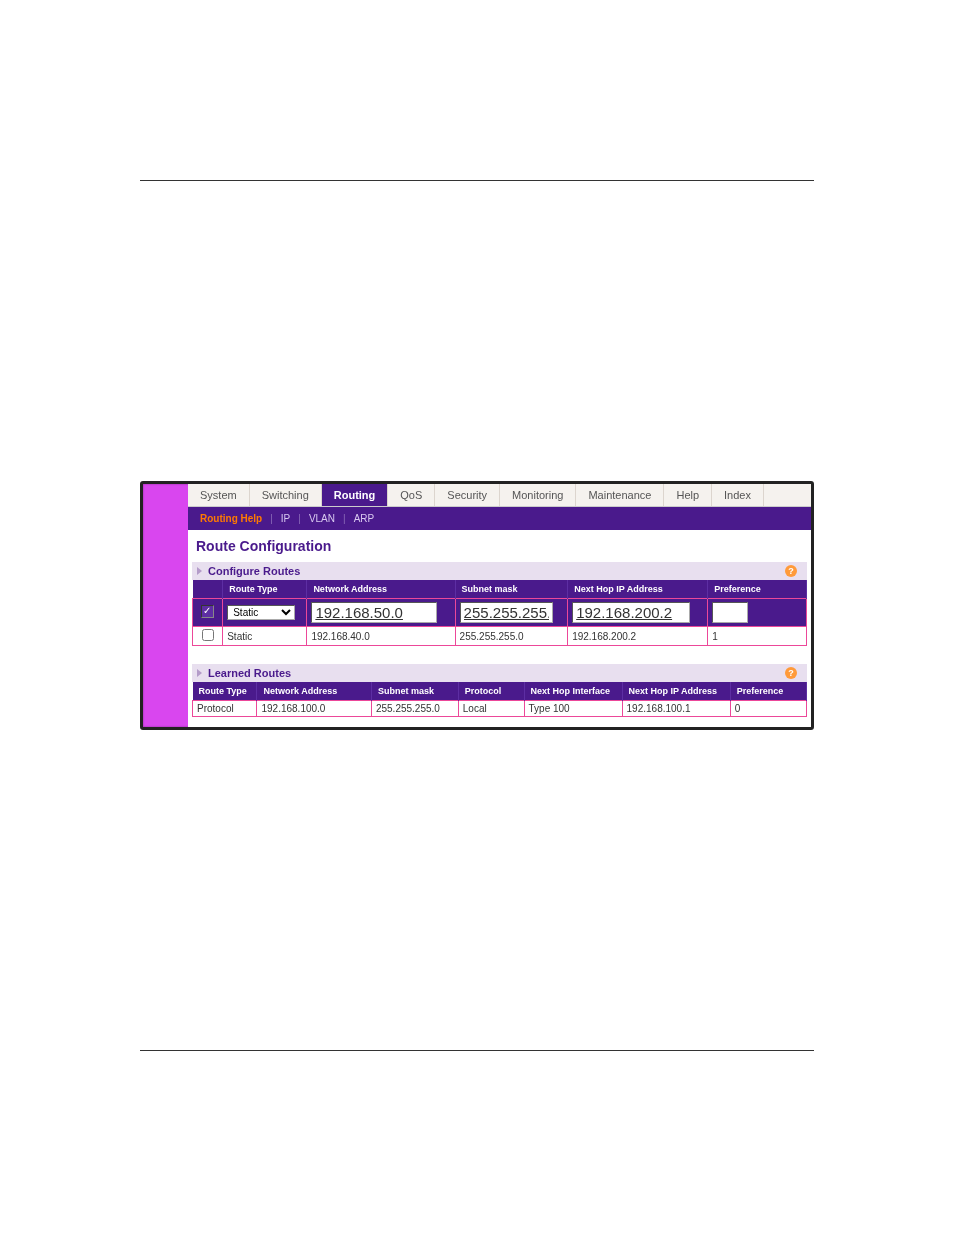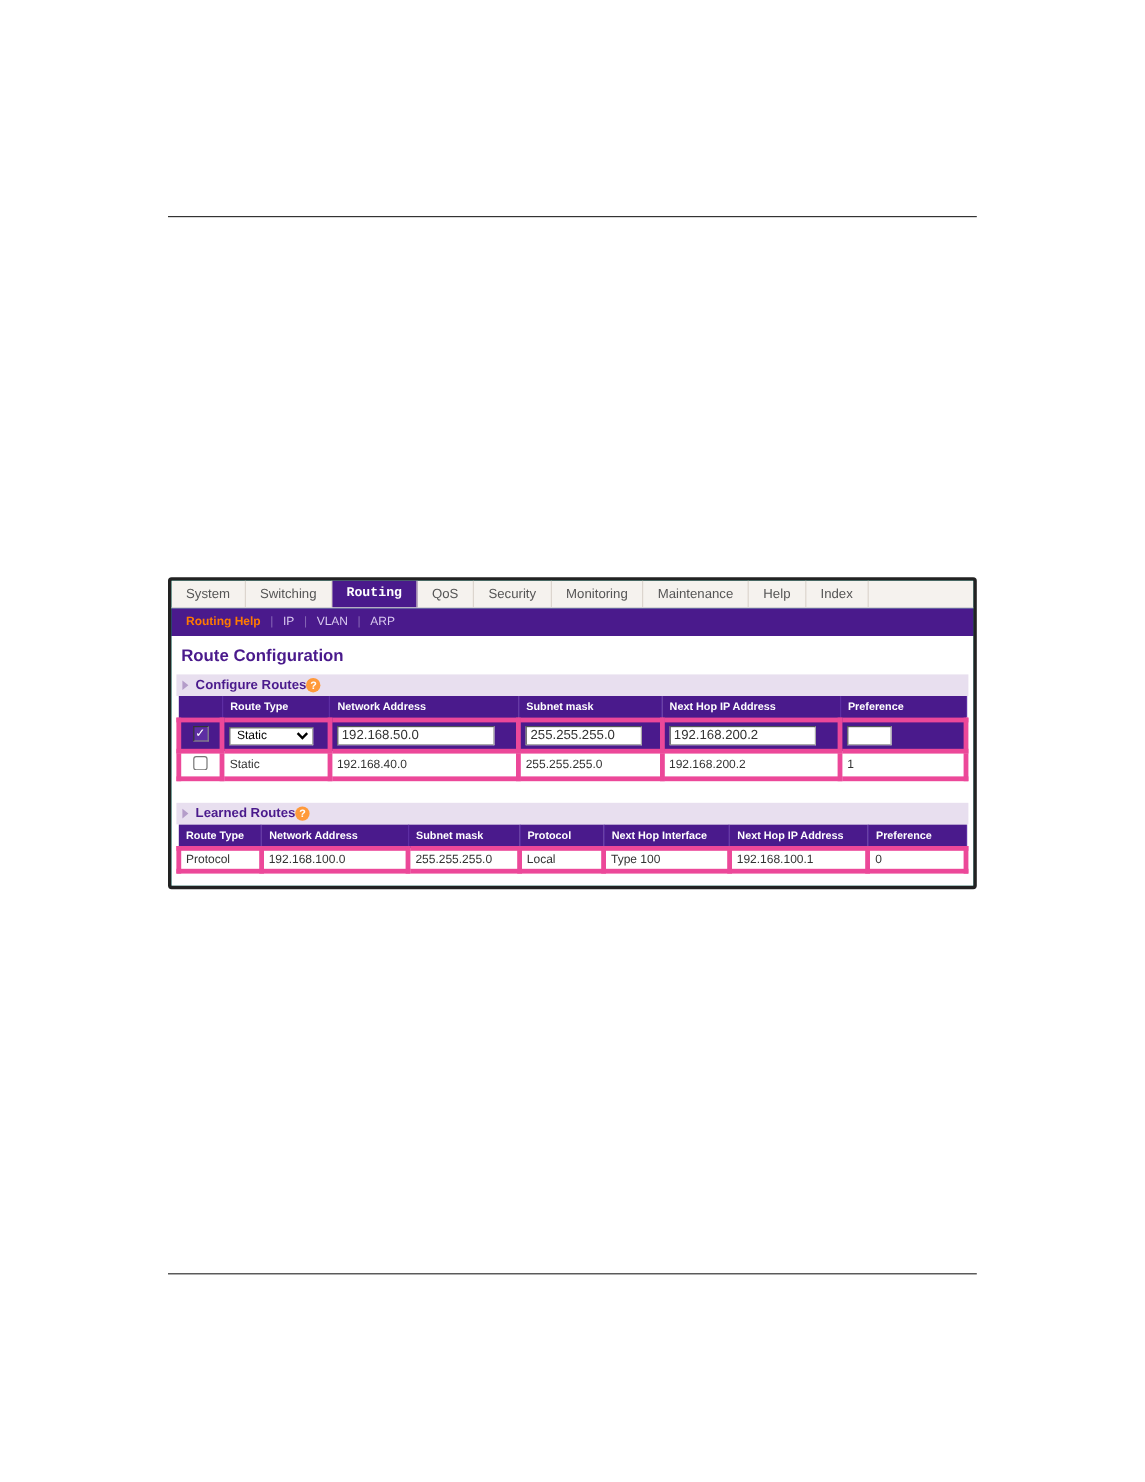--- a/index.html
+++ b/index.html
@@ -1,52 +1,52 @@
 <!DOCTYPE html>
 <html><head>
   <meta charset="utf-8">
   <style>
     * { box-sizing: border-box; margin: 0; padding: 0; }
     body { font-family: Arial, sans-serif; font-size: 11px; background: #fff; width: 954px; }
     .page { padding: 180px 140px 60px 140px; }
     .hr { border-top: 1px solid #333; margin-bottom: 300px; }
     .hr2 { border-top: 1px solid #333; margin-top: 320px; }
     
-    .app-frame { border: 3px solid #222; border-radius: 3px; background: #14b8a6; box-shadow: inset 0 0 2px rgba(0,0,0,.4); }
+    .app-frame { border: 3px solid #222; border-radius: 3px; background: #d946ef; box-shadow: inset 0 0 2px rgba(0,0,0,.4); padding-left: 45px; }
     
     .tabs-top { display: flex; background: #f5f2ee; border-bottom: 1px solid #ccc; }
     .tab { padding: 5px 12px; color: #555; border-right: 1px solid #dcd5ce; cursor: pointer; font-size: 11px; }
-    .tab.active { background: #4a1a8c; color: #fff; font-weight: bold; font-family: Liberation Mono, monospace; }
+    .tab.active { background: #4a1a8c; color: #fff; font-weight: bold; }
     
     .subnav { background: #4a1a8c; padding: 4px 8px; display: flex; gap: 4px; align-items: center; font-size: 10px; }
     .subnav-item { color: #d9c9f0; padding: 2px 4px; cursor: pointer; }
     .subnav-item.active { color: #ff7a00; font-weight: bold; }
     .subnav-sep { color: #8a6ab8; }
     
     .main-area { display: flex; min-height: 160px; }
     .sidebar { width: 90px; background: #4a1a8c; padding: 6px 6px; }
     .side-item { color: #d9c9f0; font-size: 10px; padding: 2px 0; cursor: pointer; }
     .side-item.orange { color: #ff9a3a; }
     .side-item.sub { color: #ff9a3a; padding-left: 6px; font-size: 9px; line-height: 1.1; }
     
     .content { flex: 1; background: #fff; padding: 6px 4px 10px 4px; }
     .page-title { color: #4a1a8c; font-size: 14px; font-weight: bold; margin: 2px 4px 8px 4px; }
     
-    .section-bar { background: #e8dfef; color: #4a1a8c; font-weight: bold; font-size: 11px; padding: 3px 10px 3px 16px; position: relative; display: flex; align-items: center; }
+    .section-bar { background: #e8dfef; color: #4a1a8c; font-weight: bold; font-size: 11px; padding: 3px 10px 3px 16px; position: relative; display: flex; justify-content: space-between; align-items: center; }
     .section-bar::before { content: ""; position: absolute; left: 5px; top: 50%; transform: translateY(-50%); width: 0; height: 0; border-left: 5px solid #b49cc9; border-top: 4px solid transparent; border-bottom: 4px solid transparent; }
     .help-icon { width: 12px; height: 12px; border-radius: 50%; background: #ff9a3a; color: #fff; font-size: 9px; text-align: center; line-height: 12px; font-weight: bold; }
     
     table { border-collapse: collapse; width: 100%; table-layout: auto; }
     th { background: #4a1a8c; color: #fff; font-size: 9px; font-weight: bold; text-align: left; padding: 4px 6px; border-right: 1px solid #5d2ea3; white-space: nowrap; }
     th.cb { width: 22px; text-align: center; }
-    td { padding: 2px 4px; font-size: 10px; border: 4px solid #ec4899; background: #fff; color: #333; vertical-align: middle; }
+    td { padding: 2px 4px; font-size: 10px; border: 1px solid #ec4899; background: #fff; color: #333; vertical-align: middle; }
     tr.editrow td { background: #4a1a8c; padding: 3px 4px; }
     td.cb { text-align: center; }
     
-    .cell-input { background: #fff; border: 1px inset #aaa; padding: 1px 3px; font-size: 11px; width: 90%; color: #333; }
+    .cell-input { background: #fff; border: 1px inset #aaa; padding: 1px 3px; font-size: 15px; width: 90%; color: #333; text-decoration: underline; }
     .cell-select { background: #fff; border: 1px inset #aaa; font-size: 10px; padding: 0 1px; width: 90%; }
     input[type="checkbox"] { width: 12px; height: 12px; }
     .check-purple { width: 13px; height: 13px; background: #5d2ea3; border: 1px inset #888; display: inline-block; position: relative; }
     .check-purple::after { content: "✓"; color: #fff; font-size: 10px; position: absolute; left: 1px; top: -1px; }
     
     .spacer { height: 18px; }
     
     .w-rt { width: 54px; }
     .w-na { width: 108px; }
     .w-sm { width: 82px; }

